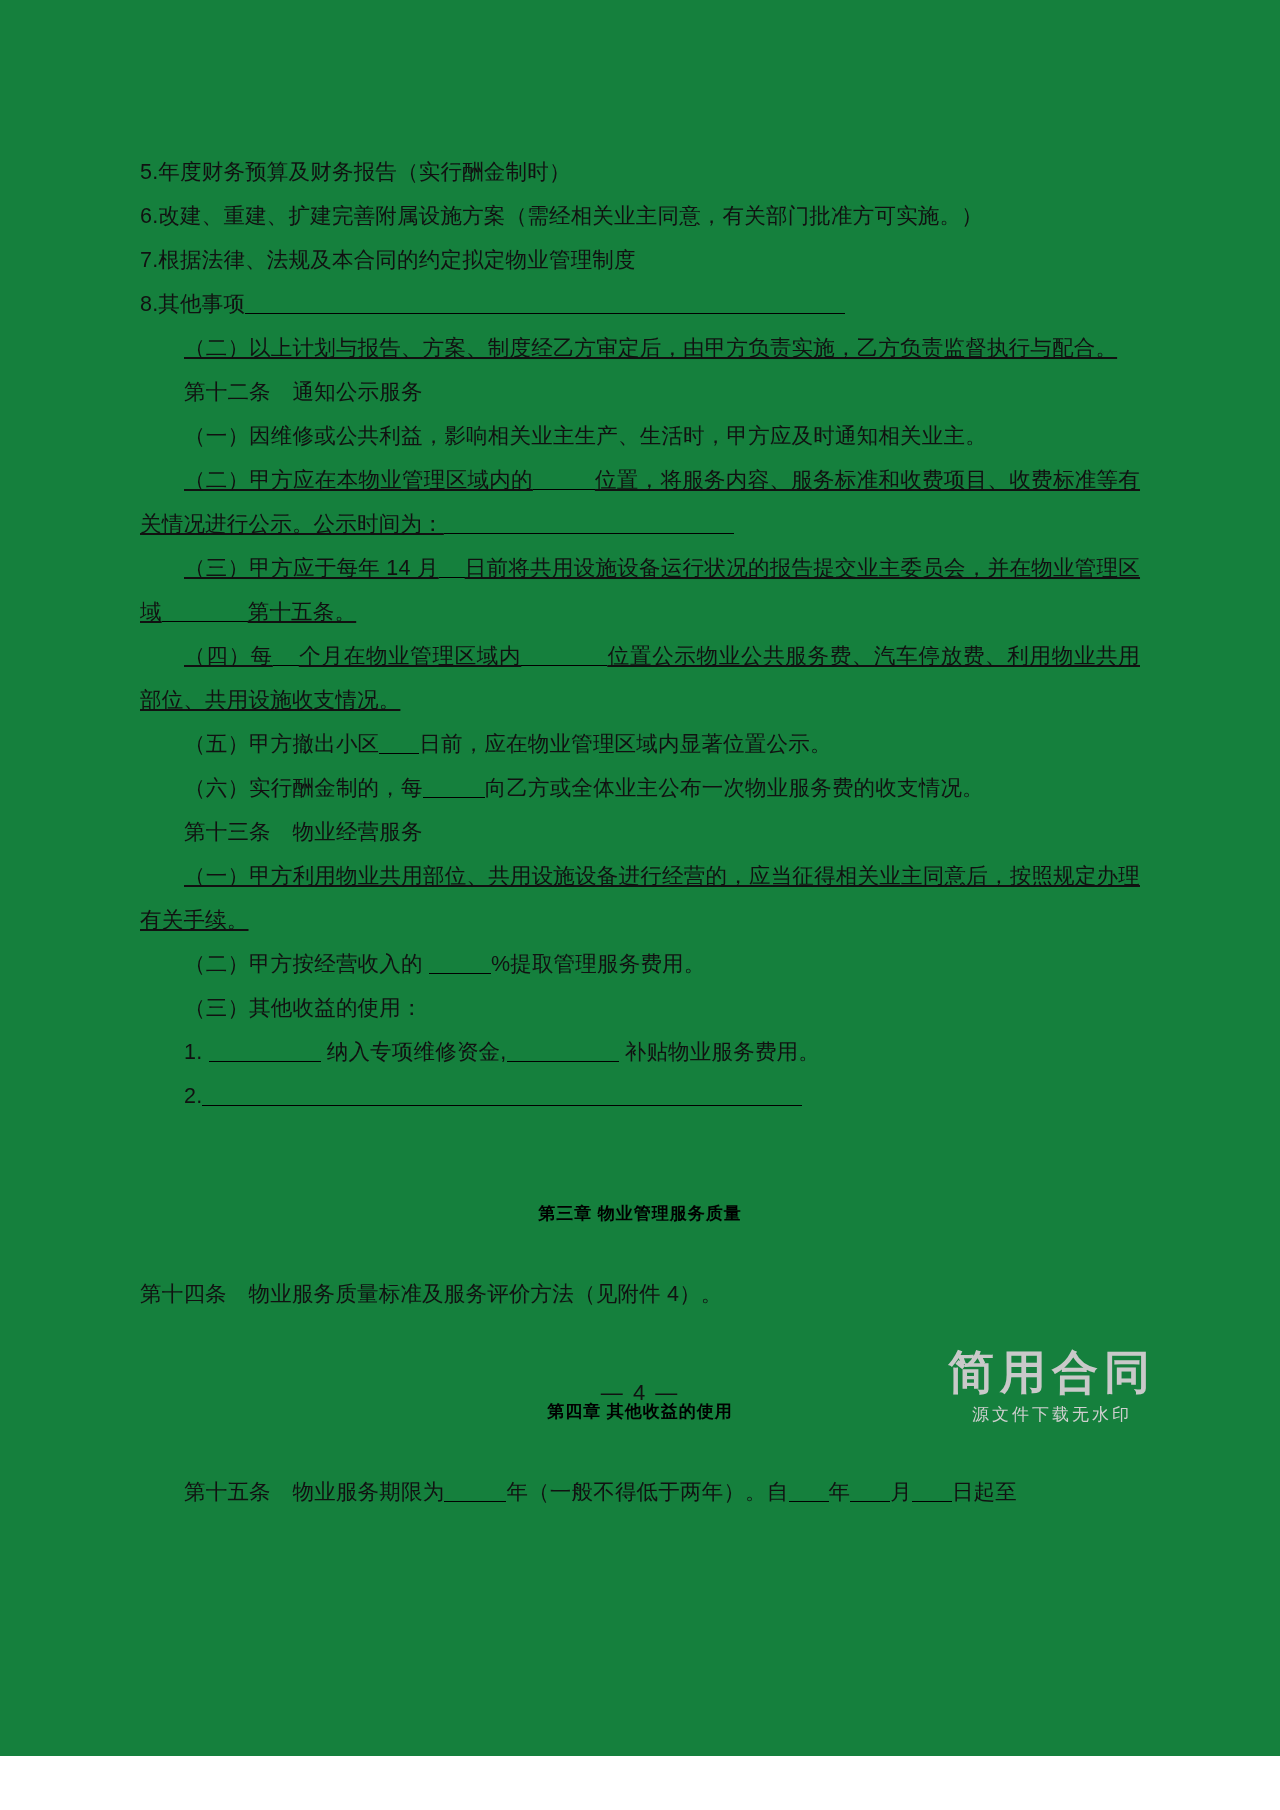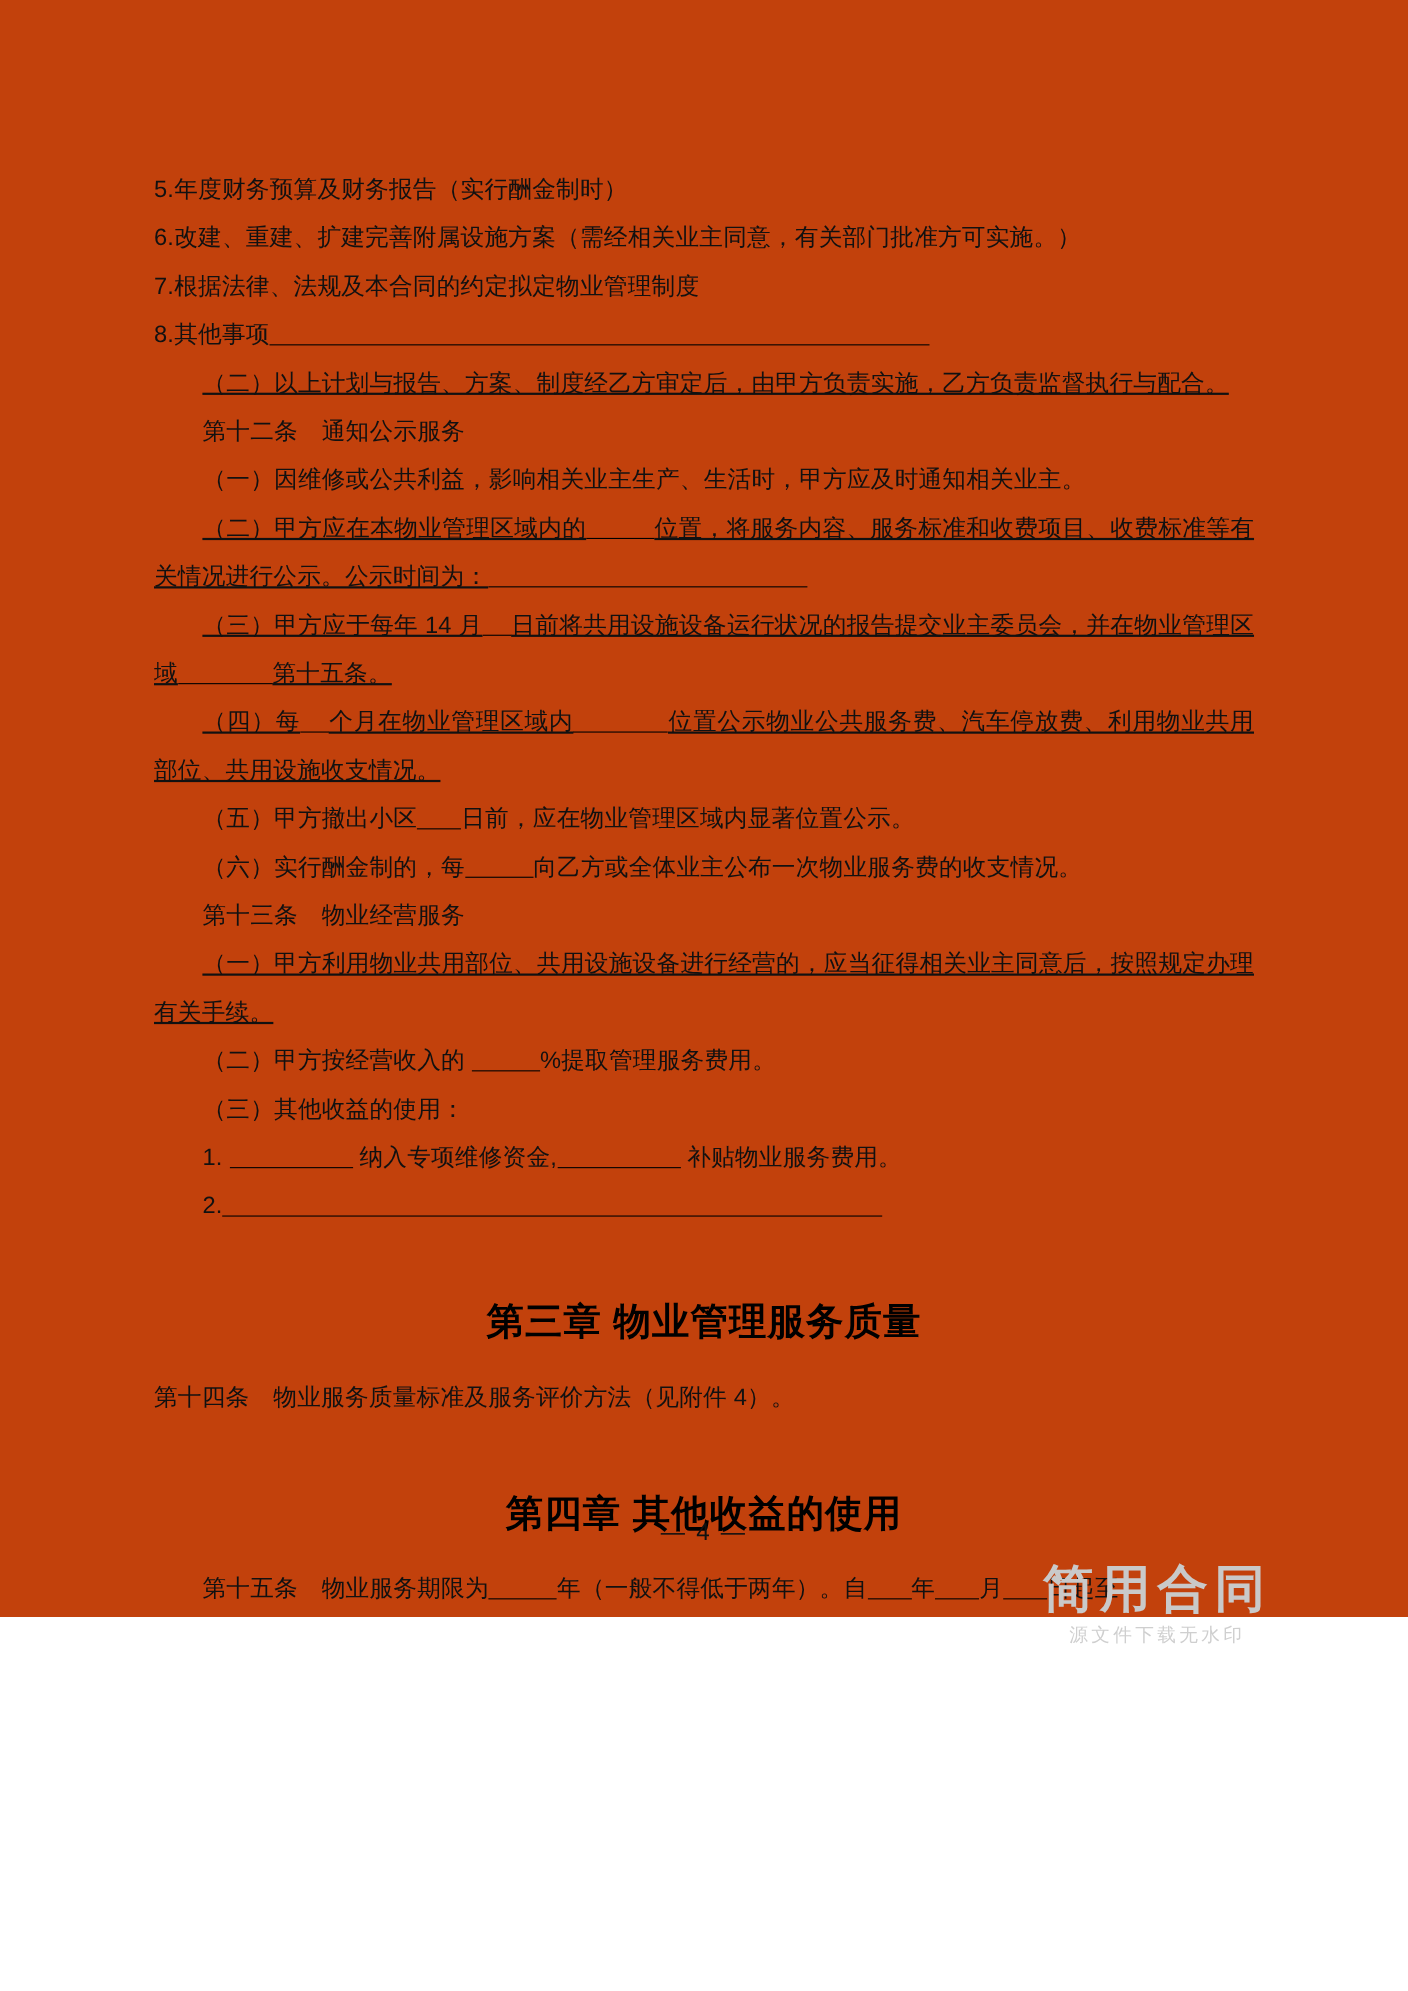--- a/index.html
+++ b/index.html
@@ -13,22 +13,22 @@
     position: relative;
     font-family: "Liberation Sans", "DejaVu Sans", sans-serif;
     color: #000000;
     overflow: hidden;
   }
 
   .page {
     position: absolute;
     left: 0; top: 0;
     width: 1280px;
-    height: 1470px;
-    background: #c2410c;
+    height: 1756px;
+    background: #15803d;
   }
 
   .content {
     position: absolute;
     left: 140px;
     top: 150px;
     width: 1000px;
   }
 
   
@@ -63,24 +63,24 @@
   .b-s   { width: 62px; }
   .b-m   { width: 86px; }
   .b-l   { width: 112px; }
   .b-2xl { width: 290px; }
   .b-4xl { width: 520px; }
   .b-5xl { width: 600px; }
   .b-6xl { width: 660px; }
 
   .chapter {
     text-align: center;
-    font-size: 34px;
+    font-size: 17px;
     font-weight: bold;
     line-height: 44px;
-    margin: 0;
+    margin: 12px;
     letter-spacing: 1px;
   }
 
   .spacer-sm { height: 24px; }
   .spacer-lg { height: 62px; }
 
   
   .page-number {
     position: absolute;
     left: 0;
@@ -89,21 +89,21 @@
     text-align: center;
     font-size: 22px;
     letter-spacing: 2px;
     color: #111;
   }
 
   
   .watermark {
     position: absolute;
     right: 78px;
-    top: 1416px;
+    top: 1344px;
     width: 300px;
     text-align: center;
     pointer-events: none;
   }
   .watermark .wm-main {
     font-size: 46px;
     font-weight: bold;
     color: #c9c9c9;
     letter-spacing: 6px;
     line-height: 56px;

